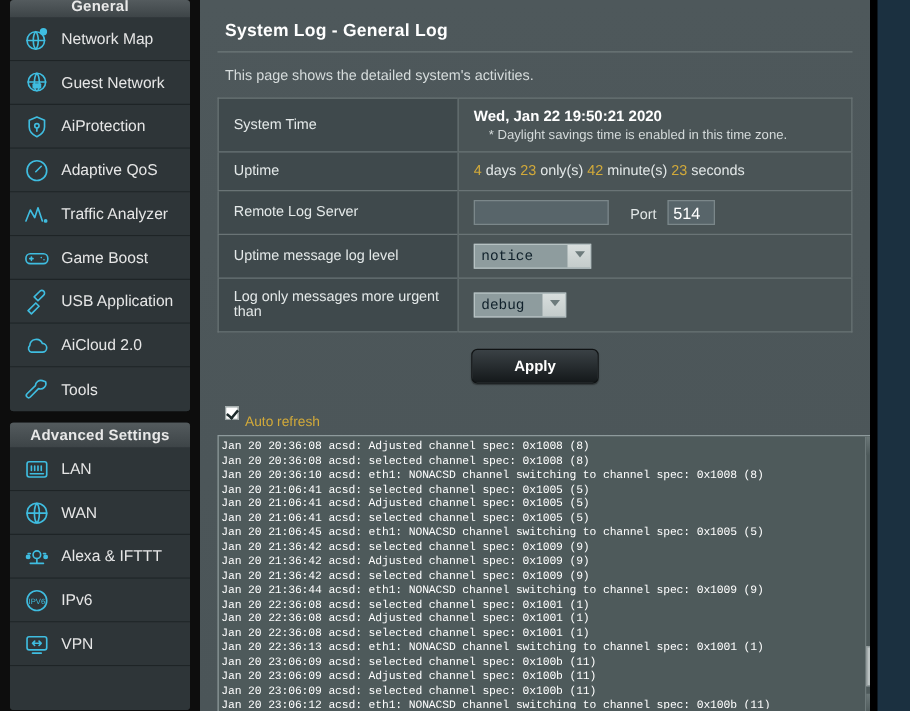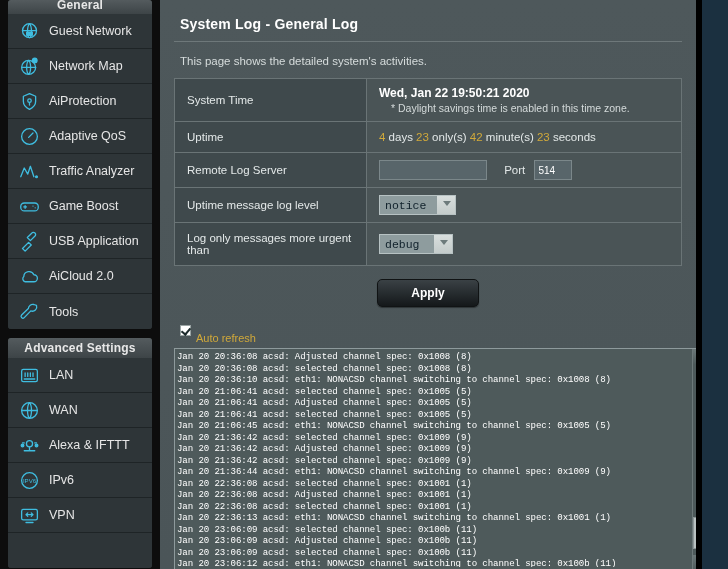--- a/index.html
+++ b/index.html
@@ -83,21 +83,21 @@
     padding:9px 0 9px 12px; border-right:1px solid #6a7476;
   }
   .val{ padding:7px 0 7px 12px; color:#dfe5e5; font-size:11.5px; }
   .sys-main{ color:#fff; font-weight:bold; font-size:12px; }
   .sys-sub{ color:#d4dada; font-size:10.5px; padding-left:12px; padding-top:2px;}
   .num{ color:#d1a93a; }
   .up{ color:#e3e8e8; font-size:11.5px; }
 
   .txtin{
     background:#58656a; border:1px solid #7b878a;
-    height:20px; color:#fff; font-size:10px;
+    height:20px; color:#fff; font-size:13px;
     padding:0 4px; font-family:"Liberation Sans",sans-serif;
     outline:none;
   }
   .in-host{ width:108px; }
   .in-port{ width:38px; }
   .portlab{ color:#e2e7e7; font-size:11.5px; margin:0 5px 0 14px; }
 
   .sel{
     -webkit-appearance:none; appearance:none;
     background:#8e9c9e; border:1px solid #b7c2c3;
@@ -109,21 +109,21 @@
     background-repeat:no-repeat;
     background-position:right 0 top 0;
     background-size:18px 100%;
   }
   .selwrap{ position:relative; display:inline-block; }
   .selwrap .arw{
     position:absolute; right:5px; top:6px; width:0;height:0;
     border-left:4px solid transparent; border-right:4px solid transparent;
     border-top:5px solid #6d7b7c; pointer-events:none;
   }
-  .sel-a{ width:77px; }
+  .sel-a{ width:94px; }
   .sel-b{ width:74px; }
 
   .applyrow{ text-align:center; padding:13px 0 9px 0; }
   .btn{
     display:inline-block;
     background:linear-gradient(#3a4145,#14181a);
     border:1px solid #101314; border-radius:5px;
     color:#fff; font-size:12px; font-weight:bold;
     padding:6px 0; width:102px; text-align:center; cursor:pointer;
     box-shadow:0 1px 1px rgba(0,0,0,.4);
@@ -205,33 +205,33 @@
 <body>
 
 <div id="app">
 
   <nav class="sidebar">
     <div class="menu-group">
       <div class="group-head partial">General</div>
       <div id="general-items">
           <div class="menu-item">
             <span class="mi-ico"><svg viewBox="0 0 24 24" width="21" height="21" fill="none" stroke="#3fbde0" stroke-width="1.5" stroke-linecap="round" stroke-linejoin="round">
+                <circle cx="11" cy="13" r="8"></circle>
+                <path d="M3 13h16M11 5c3 3 3 13 0 16M11 5c-3 3-3 13 0 16"></path>
+                <circle cx="18" cy="5" r="2.6" fill="#3fbde0"></circle>
+              </svg></span>
+            <span class="mi-label">Network Map</span>
+          </div>
+          <div class="menu-item">
+            <span class="mi-ico"><svg viewBox="0 0 24 24" width="21" height="21" fill="none" stroke="#3fbde0" stroke-width="1.5" stroke-linecap="round" stroke-linejoin="round">
                 <circle cx="12" cy="11" r="8"></circle>
                 <path d="M4 11h16M12 3c3 3 3 16 0 16M12 3c-3 3-3 16 0 16"></path>
                 <rect x="8" y="12" width="8" height="5" rx="1" fill="#3fbde0" stroke="none"></rect>
               </svg></span>
             <span class="mi-label">Guest Network</span>
-          </div>
-          <div class="menu-item">
-            <span class="mi-ico"><svg viewBox="0 0 24 24" width="21" height="21" fill="none" stroke="#3fbde0" stroke-width="1.5" stroke-linecap="round" stroke-linejoin="round">
-                <circle cx="11" cy="13" r="8"></circle>
-                <path d="M3 13h16M11 5c3 3 3 13 0 16M11 5c-3 3-3 13 0 16"></path>
-                <circle cx="18" cy="5" r="2.6" fill="#3fbde0"></circle>
-              </svg></span>
-            <span class="mi-label">Network Map</span>
           </div>
           <div class="menu-item">
             <span class="mi-ico"><svg viewBox="0 0 24 24" width="21" height="21" fill="none" stroke="#3fbde0" stroke-width="1.5" stroke-linecap="round" stroke-linejoin="round">
                 <path d="M12 3l7 3v6c0 4-3 7-7 9-4-2-7-5-7-9V6z"></path>
                 <circle cx="12" cy="11" r="2"></circle>
                 <path d="M12 13v3"></path>
               </svg></span>
             <span class="mi-label">AiProtection</span>
           </div>
           <div class="menu-item">

